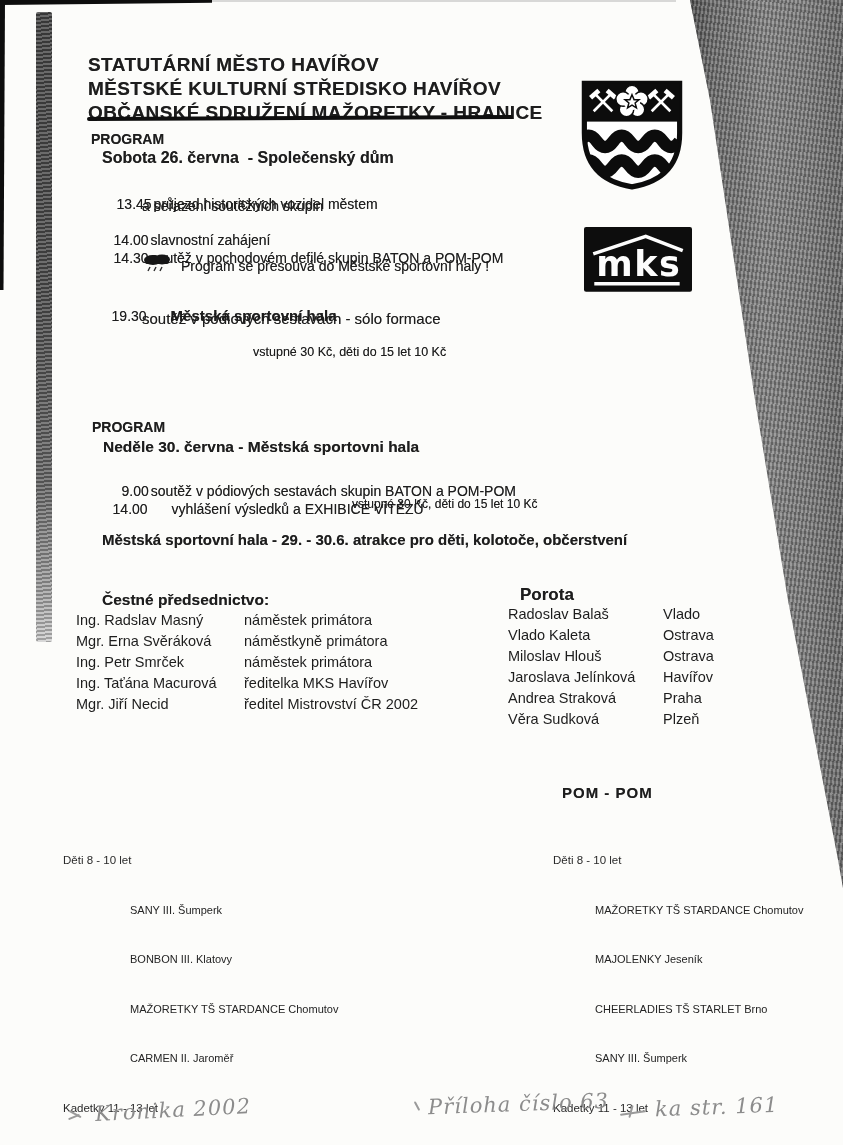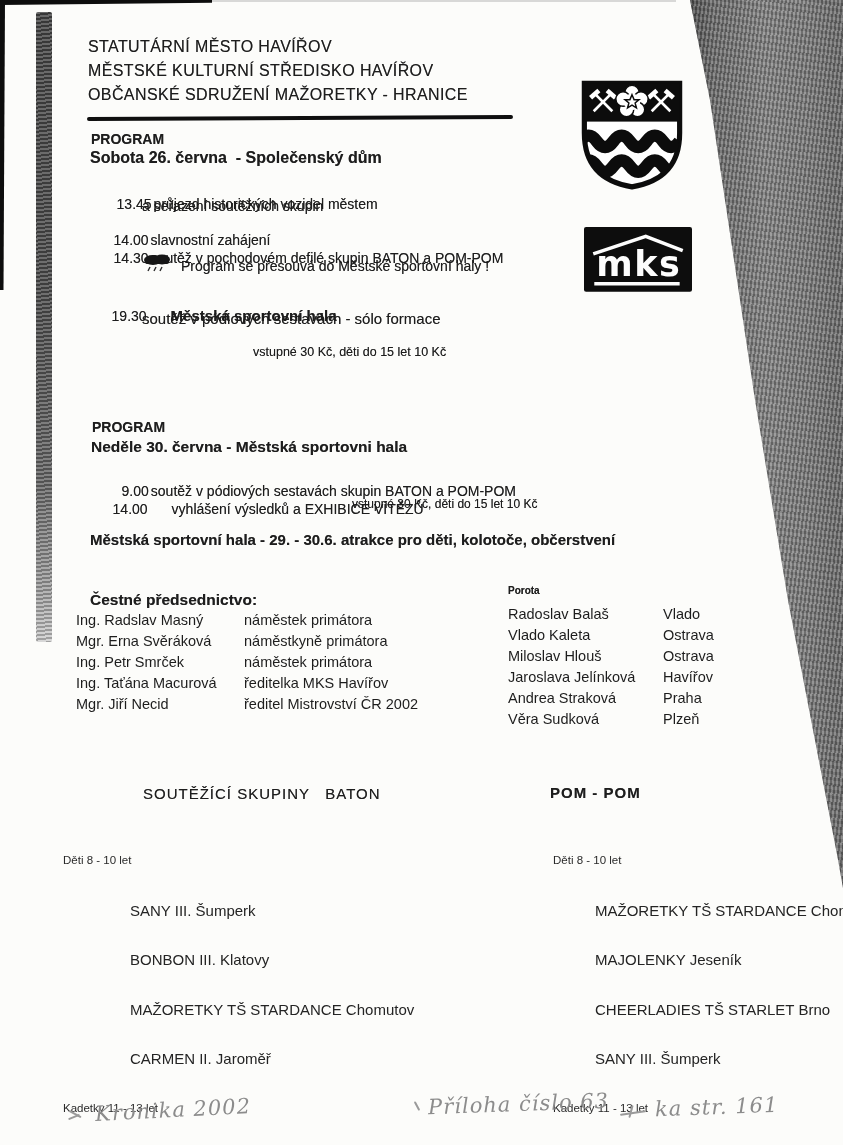--- a/index.html
+++ b/index.html
@@ -27,39 +27,39 @@
   .right-wedge {
     left:670px; top:0; width:173px; height:900px;
     background:
       repeating-linear-gradient(97deg, rgba(255,255,255,.14) 0 2px, rgba(0,0,0,.18) 2px 4px),
       repeating-linear-gradient(8deg, rgba(255,255,255,.08) 0 3px, rgba(0,0,0,.10) 3px 6px),
       linear-gradient(90deg,#353535 0%,#6f6f6f 25%,#868686 55%,#7d7d7d 80%,#6d6d6d 100%);
     clip-path:polygon(11.5% 0, 100% 0, 100% 98.7%, 97.1% 95.5%, 68.2% 66.7%, 49.1% 44.4%, 23.1% 11.1%);
   }
 
   
-  .hline { font-size:16px; font-weight:normal; letter-spacing:.4px; }
+  .hline { font-size:19px; font-weight:bold; letter-spacing:.4px;margin-top:16px; }
   .divider { left:87px; top:116px; width:426px; height:4px; background:#0f0f0f;
              border-radius:2px; transform:rotate(-.25deg); }
 
   .sz14 { font-size:14px; }
   .sz15 { font-size:15px; }
-  .b { font-weight:bold; }
+  .b { font-weight:bold;margin-left:12px; }
   .gap6 { margin-left:2px; }
   .gap8 { margin-left:24px; }
 
   
   .pairs { position:absolute; display:grid; font-size:14.5px; line-height:21px; white-space:pre; }
   .pairs.committee { grid-template-columns:168px auto; }
   .pairs.jury { grid-template-columns:155px auto; }
 
   
   .teamlist { position:absolute; white-space:pre; }
   .teamlist .cat-label { font-size:11.5px; line-height:13.6px; color:#2a2a2a; }
-  .teamlist .team { font-size:15px; line-height:13.6px; color:#242424; }
+  .teamlist .team { font-size:11px; line-height:13.6px; color:#242424; }
   .teamlist.baton .team { margin-left:67px; }
   .teamlist.pompom .team { margin-left:42px; }
 
   
   .hw { position:absolute; font-family:"DejaVu Serif", serif; font-style:italic;
         font-size:21px; color:#8c8c8c; letter-spacing:1px; white-space:pre; }
   .hw-mark { position:absolute; background:#9a9a9a; height:2px; border-radius:1px; }
 </style>
 </head>
 <body>
@@ -166,31 +166,30 @@
 
   <div class="t b" style="left:90px; top:591px; font-size:15.5px;">Čestné předsednictvo:</div>
   <div class="pairs committee" style="left:76px; top:610px;">
     <span>Ing. Radslav Masný</span><span>náměstek primátora</span>
     <span>Mgr. Erna Svěráková</span><span>náměstkyně primátora</span>
     <span>Ing. Petr Smrček</span><span>náměstek primátora</span>
     <span>Ing. Taťána Macurová</span><span>ředitelka MKS Havířov</span>
     <span>Mgr. Jiří Necid</span><span>ředitel Mistrovství ČR 2002</span>
   </div>
 
-  <div class="t b" style="left:508px; top:585px; font-size:10px;">Porota</div>
+  <div class="t b" style="left:508px; top:585px; font-size:17px;">Porota</div>
   <div class="pairs jury" style="left:508px; top:604px;">
     <span>Radoslav Balaš</span><span>Vlado</span>
     <span>Vlado Kaleta</span><span>Ostrava</span>
     <span>Miloslav Hlouš</span><span>Ostrava</span>
     <span>Jaroslava Jelínková</span><span>Havířov</span>
     <span>Andrea Straková</span><span>Praha</span>
     <span>Věra Sudková</span><span>Plzeň</span>
   </div>
 
-  <div class="t sz15" style="left:143px; top:785px; letter-spacing:1px;">SOUTĚŽÍCÍ SKUPINY   BATON</div>
   <div class="teamlist baton" style="left:63px; top:818px;">
     <div class="cat-label">Děti 8 - 10 let</div>
     <div class="team">SANY III. Šumperk</div>
     <div class="team">BONBON III. Klatovy</div>
     <div class="team">MAŽORETKY TŠ STARDANCE Chomutov</div>
     <div class="team">CARMEN II. Jaroměř</div>
     <div class="cat-label">Kadetky 11 - 13 let</div>
     
     
     

